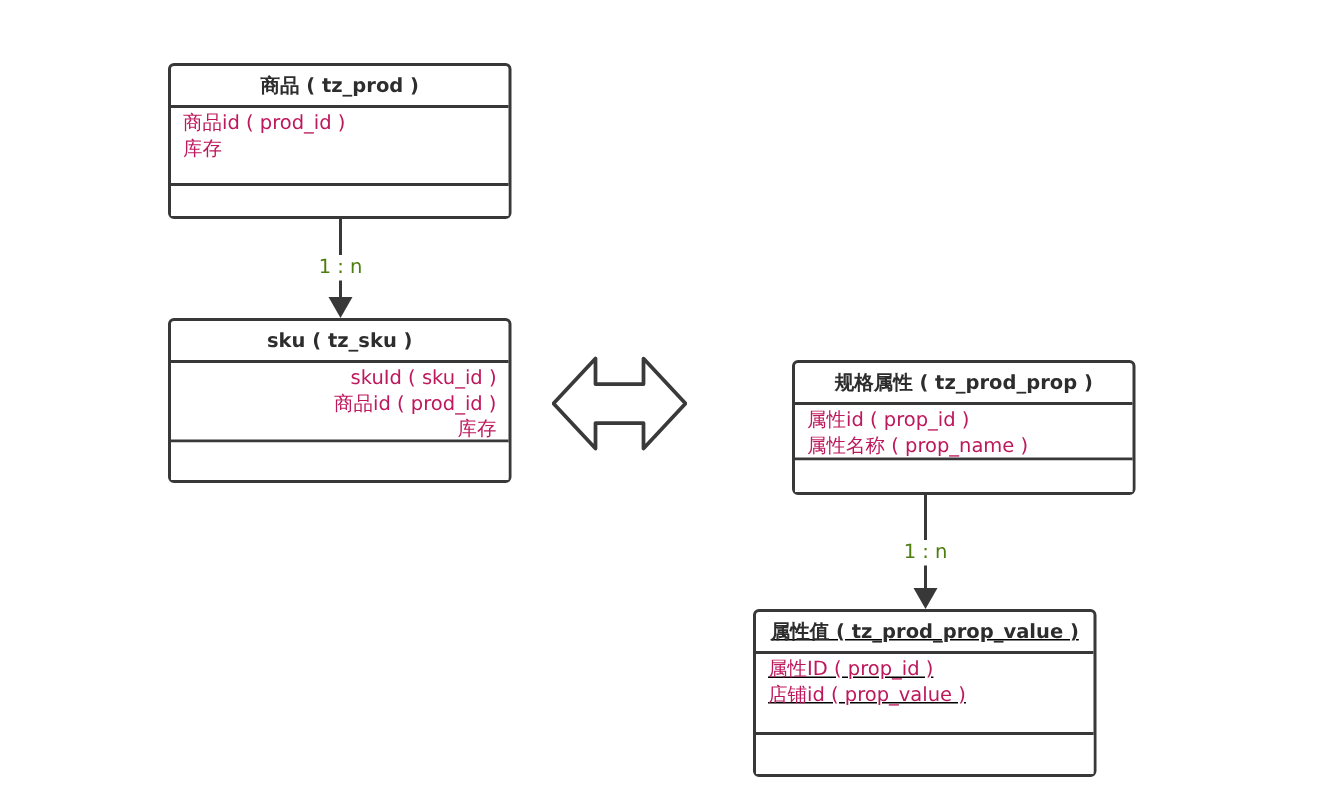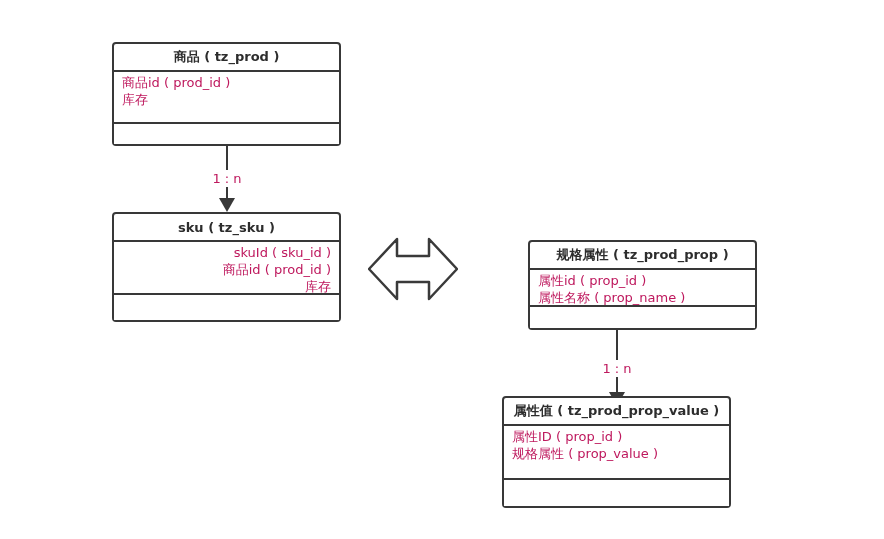--- a/index.html
+++ b/index.html
@@ -55,21 +55,21 @@
     width: 0; height: 0;
     border-left: 8px solid transparent;
     border-right: 8px solid transparent;
     border-top: 14px solid #383838;
   }
   .rel-label {
     position: absolute;
     width: 52px;
     height: 17px;
     background: #ffffff;
-    color: #be185d;
+    color: #4d7c0f;
     font-size: 13px;
     line-height: 17px;
     text-align: center;
     white-space: nowrap;
   }
   .double-arrow {
     position: absolute;
     left: 368px; top: 237px;
     width: 90px; height: 64px;
   }
@@ -112,22 +112,22 @@
       <div class="field">属性id ( prop_id )</div>
       <div class="field">属性名称 ( prop_name )</div>
     </div>
     <div class="entity-empty"></div>
   </div>
 
   <div class="rel-line" style="left:616px; top:330px; height:62px;"></div>
   <div class="rel-arrowhead" style="left:609px; top:392px;"></div>
   <div class="rel-label" style="left:591px; top:360px;">1 : n</div>
 
-  <div class="entity" style="left:502px; top:396px; width:229px; height:112px;">
+  <div class="entity" style="left:502px; top:406px; width:229px; height:112px;text-decoration:underline;">
     <div class="entity-title">属性值 ( tz_prod_prop_value )</div>
     <div class="entity-fields" style="height:54px;">
       <div class="field">属性ID ( prop_id )</div>
-      <div class="field">规格属性 ( prop_value )</div>
+      <div class="field">店铺id ( prop_value )</div>
     </div>
     <div class="entity-empty"></div>
   </div>
 
 </div>
 
 </body></html>

